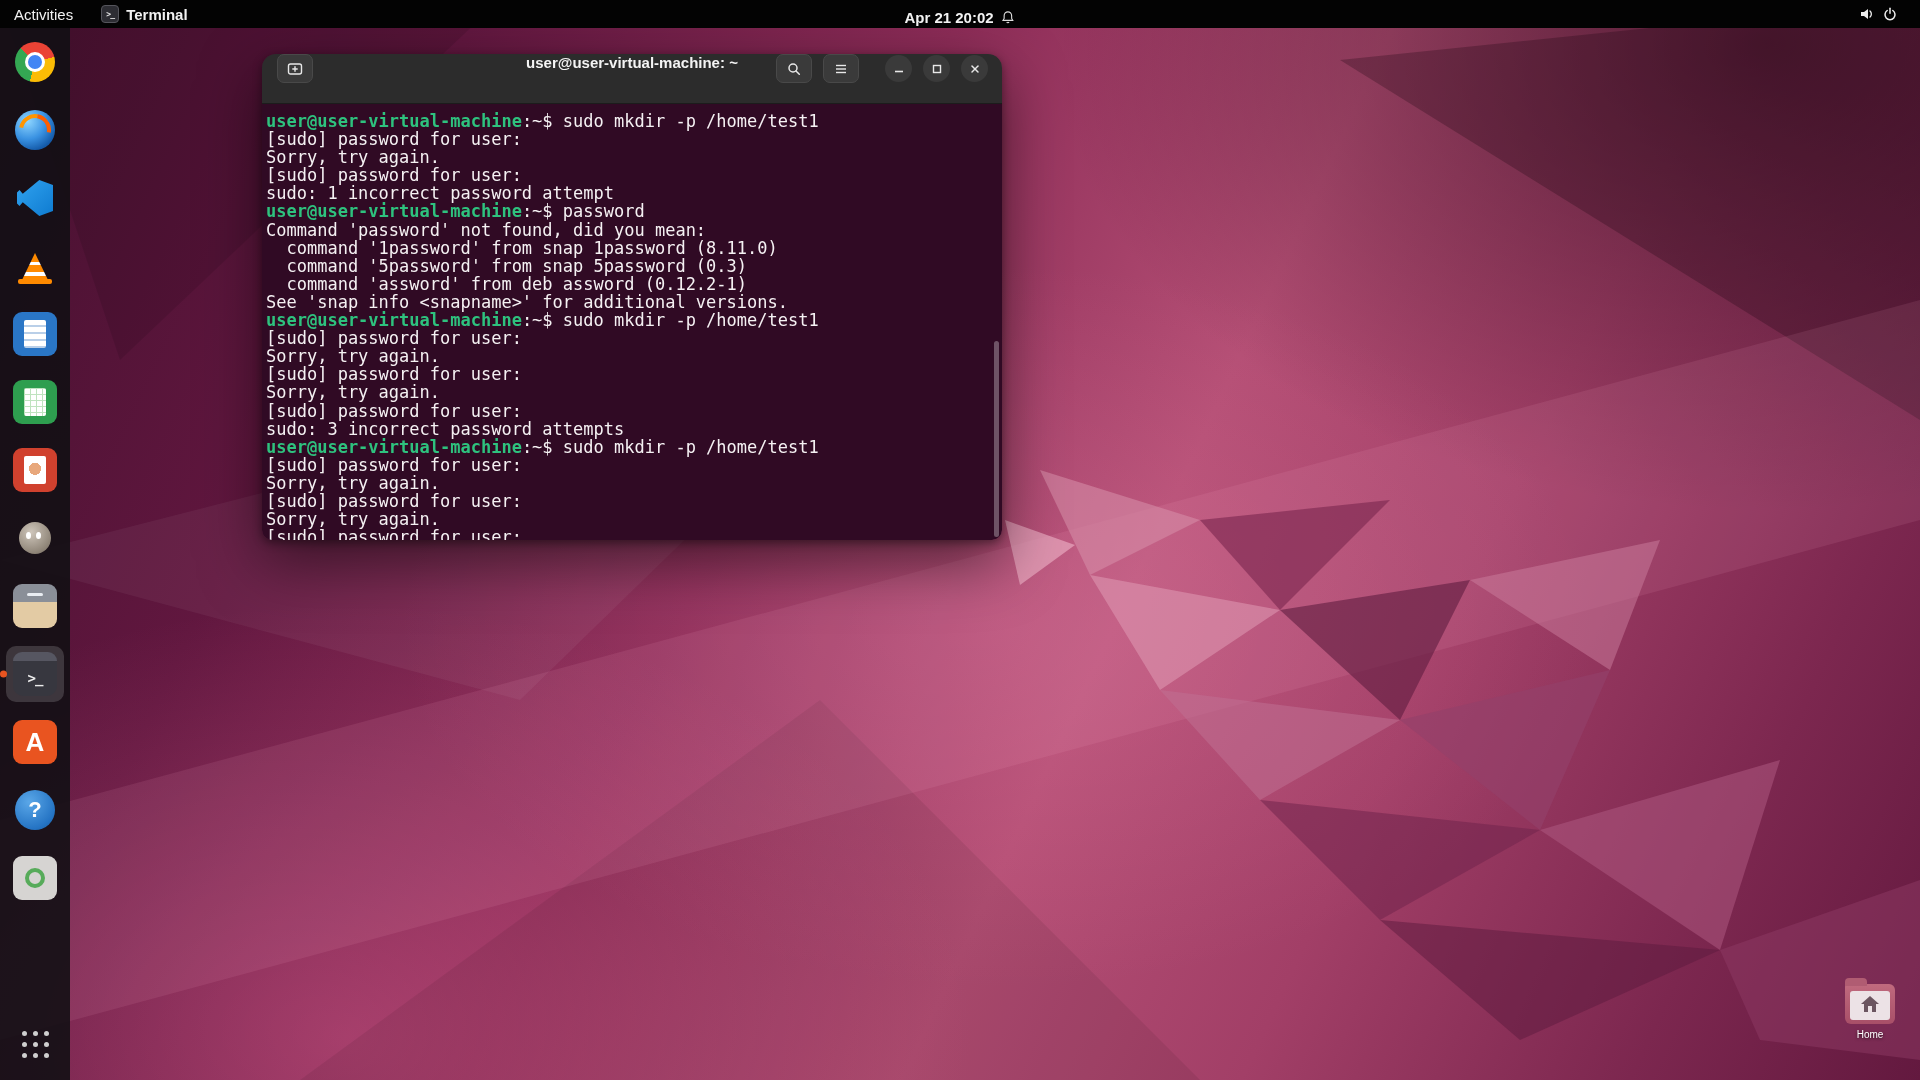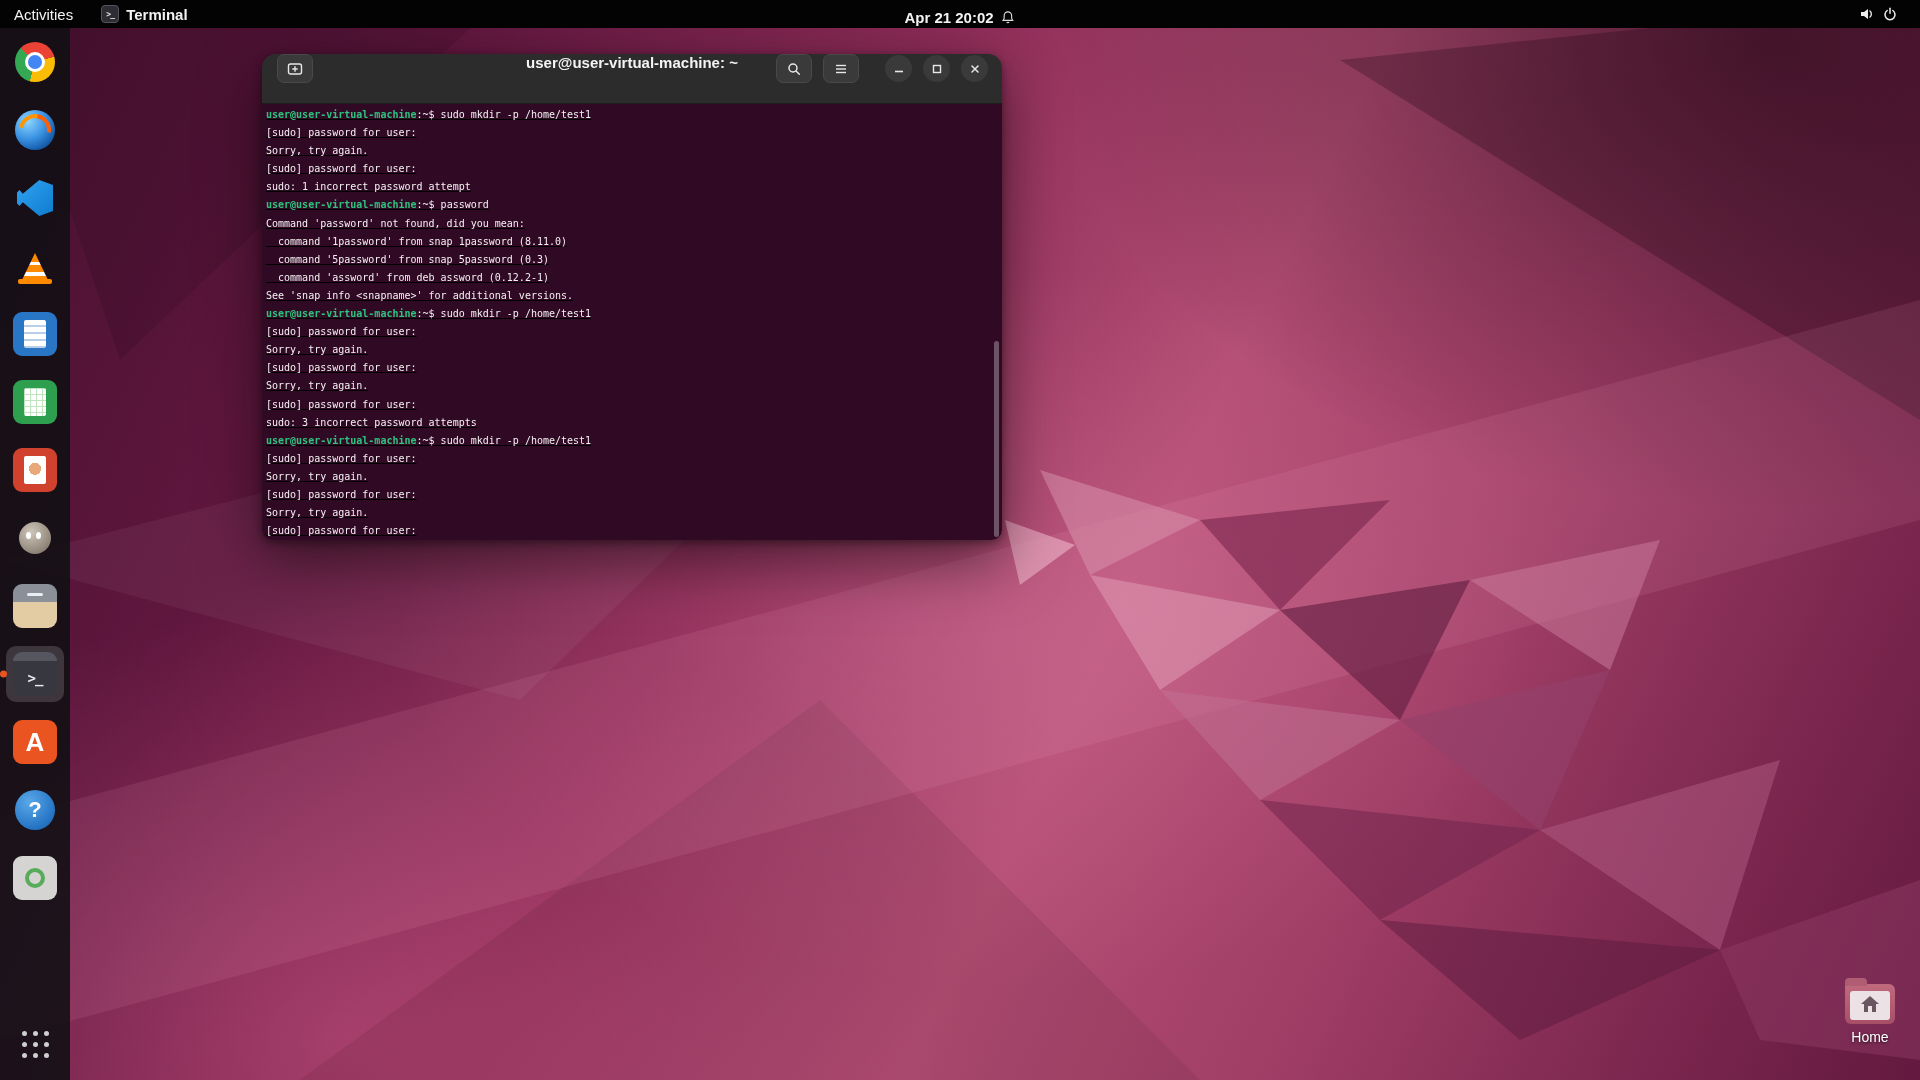--- a/index.html
+++ b/index.html
@@ -107,37 +107,37 @@
     border-bottom:1px solid #1c1c1c; display:flex; align-items:flex-start; }
   .hb-title { position:absolute; left:50%; transform:translateX(-50%); color:#f4f4f4; font-weight:bold; font-size:15px; white-space:nowrap; }
   .hb-btn { display:flex; align-items:center; justify-content:center; cursor:pointer; border:1px solid #494949;
     background:#3a3a3a; }
   .hb-rect { width:36px; height:29px; border-radius:7px; margin-left:15px; }
   .hb-right { position:absolute; right:14px; display:flex; align-items:center; gap:11px; }
   .hb-circle { width:27px; height:27px; border-radius:50%; border:none; }
   .hb-gap { width:4px; }
 
   .term-body { position:relative; height:436px; background:var(--term-bg,#300a24); border-radius:0 0 10px 10px; overflow:hidden; }
-  .term-output { padding:2px 4px 0 4px; font-family:"DejaVu Sans Mono",monospace; font-size:10px; line-height:18.1px; white-space:pre;text-decoration:underline; }
+  .term-output { padding:8px 4px 0 4px; font-family:"DejaVu Sans Mono",monospace; font-size:17px; line-height:18.1px; white-space:pre; }
   .term-line { height:18.1px; }
   .c-fg { color:#f5f1f3; }
   .c-green { color:var(--term-green,#2ec27e); font-weight:bold; }
   .term-scrollbar { position:absolute; right:3px; top:237px; width:5px; height:196px; border-radius:3px;
     background:rgba(255,255,255,.30); cursor:pointer; }
 
   
   .home-icon { position:absolute; left:1838px; top:984px; width:64px; display:flex; flex-direction:column;
     align-items:center; cursor:pointer; z-index:20; }
   .folder { position:relative; width:50px; height:40px; background:linear-gradient(180deg,#c06a7e,#a84f68);
     border-radius:3px 6px 6px 6px; }
   .folder::before { content:""; position:absolute; top:-6px; left:0; width:22px; height:8px;
     background:#b05c72; border-radius:4px 4px 0 0; }
   .folder::after { content:""; position:absolute; inset:7px 5px 4px 5px; background:#ece2e6; border-radius:3px; z-index:1; }
   .house-glyph { position:relative; z-index:2; display:flex; align-items:center; justify-content:center; height:100%; }
-  .home-label { margin-top:5px; color:#fff; font-size:14px; text-shadow:0 1px 3px rgba(0,0,0,.7); }
+  .home-label { margin-top:5px; color:#fff; font-size:10px; text-shadow:0 1px 3px rgba(0,0,0,.7); }
 </style>
 </head>
 <body>
 
 <div class="desktop">
 
   <svg class="wallpaper-shapes" viewBox="0 0 1920 1080" preserveAspectRatio="none">
     <polygon points="0,560 900,330 520,700" fill="rgba(255,255,255,0.05)"></polygon>
     <polygon points="300,1080 820,700 1200,1080" fill="rgba(0,0,0,0.07)"></polygon>
     <polygon points="1920,0 1340,60 1920,420" fill="rgba(20,0,12,0.25)"></polygon>

